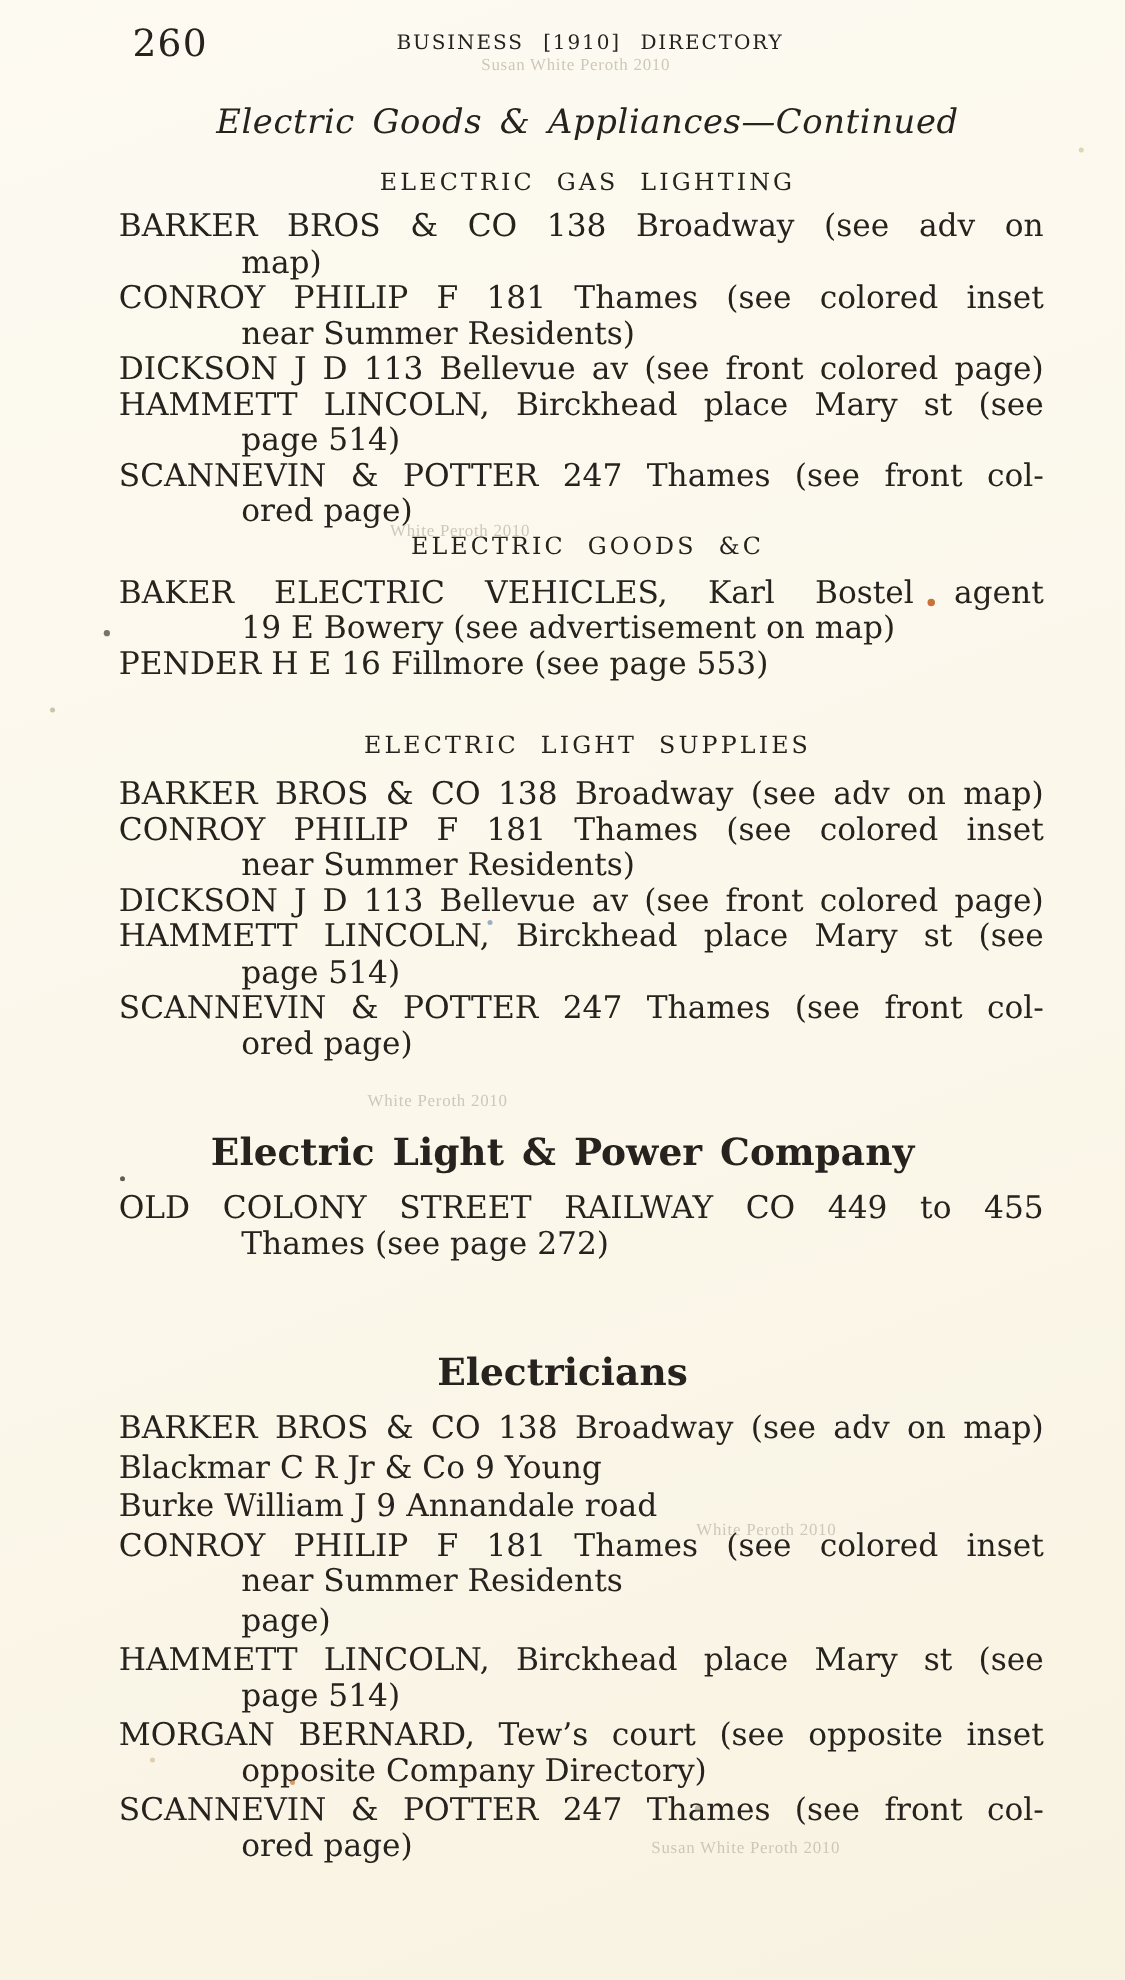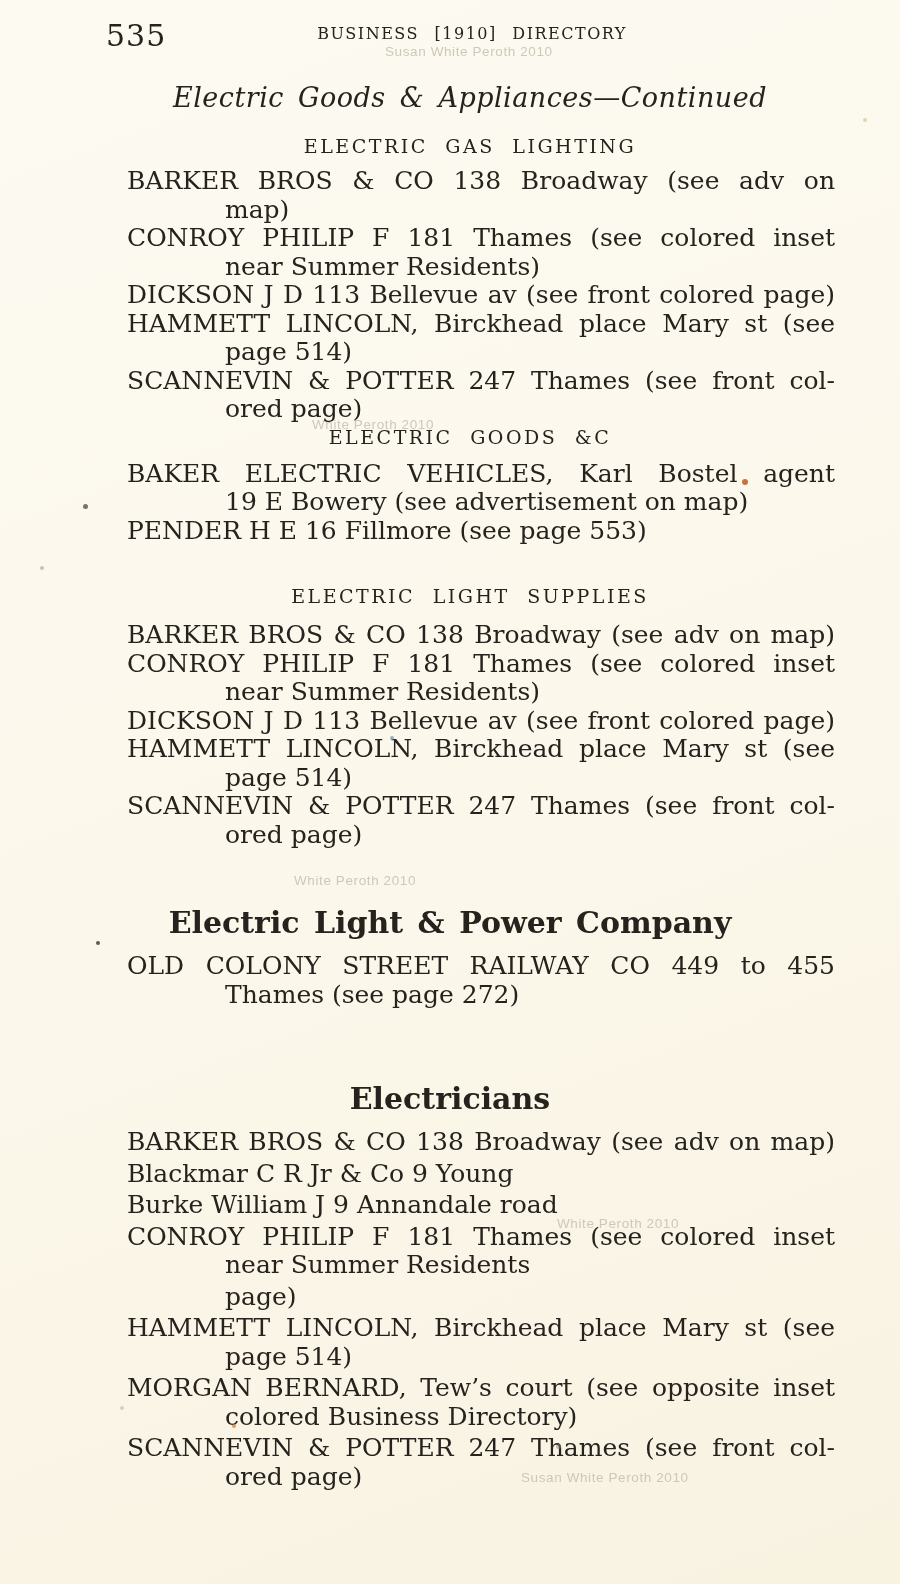--- a/index.html
+++ b/index.html
@@ -19,55 +19,55 @@
     margin-top:24px;text-align:center;font-style:italic;font-size:27px;
     position:relative;left:20px;word-spacing:5px;letter-spacing:.5px;
   }
   h2{margin:0;font-weight:normal;}
   .h-caps{
     text-align:center;font-size:19px;letter-spacing:2.5px;word-spacing:9px;
     position:relative;left:20px;
   }
   .h-bold{text-align:center;font-size:30px;font-weight:bold;word-spacing:4px;}
   .entries{margin-left:95px;width:740px;font-size:25px;line-height:28.5px;}
-  .line{min-height:28.5px;margin-left:32px;}
+  .line{min-height:28.5px;}
   .line.cont{padding-left:98px;}
   .line.just{text-align:justify;text-align-last:justify;}
   .sec-0 .h-caps{margin-top:22px;}
   .sec-0 .entries{margin-top:10px;}
   .sec-1 .h-caps{margin-top:2px;}
   .sec-1 .entries{margin-top:12px;}
   .sec-2 .h-caps{margin-top:40px;}
   .sec-2 .entries{margin-top:14px;}
   .sec-3 .h-bold{margin-top:56px;}
   .sec-3 .entries{margin-top:12px;}
   .sec-4 .h-bold{margin-top:72px;}
   .sec-4 .entries{margin-top:12px;}
   .sec-4 .entry{margin-bottom:3px;}
   .wm{
-    position:absolute;z-index:0;font-family:Liberation Sans, sans-serif;
+    position:absolute;z-index:0;font-family:Liberation Serif, serif;
     font-size:13.5px;color:#cac3b3;letter-spacing:.6px;white-space:nowrap;opacity:.9;
   }
   .speck{position:absolute;z-index:2;border-radius:50%;}
 </style>
 </head>
 <body>
 
 <div class="page">
   <div id="wm-layer">
       <span class="wm" style="left: 385px; top: 44px;">Susan White Peroth 2010</span>
       <span class="wm" style="left: 312px; top: 417px;">White Peroth 2010</span>
       <span class="wm" style="left: 294px; top: 873px;">White Peroth 2010</span>
       <span class="wm" style="left: 557px; top: 1216px;">White Peroth 2010</span>
       <span class="wm" style="left: 521px; top: 1470px;">Susan White Peroth 2010</span>
     </div>
 
   <div class="content">
     <div class="header">
-      <span class="page-number">535</span>
+      <span class="page-number">260</span>
       <span class="page-title">BUSINESS [1910] DIRECTORY</span>
     </div>
     <div class="subtitle">Electric Goods &amp; Appliances—Continued</div>
     <div id="sections-host">
         <section class="sec sec-0">
           <h2 class="h-caps">ELECTRIC GAS LIGHTING</h2>
           <div class="entries">
             <div class="entry">
               <div class="line just">BARKER BROS &amp; CO 138 Broadway (see adv on</div>
               <div class="line cont">map)</div>
@@ -151,21 +151,21 @@
             </div>
             <div class="entry">
               <div class="line cont">page)</div>
             </div>
             <div class="entry">
               <div class="line just">HAMMETT LINCOLN, Birckhead place Mary st (see</div>
               <div class="line cont">page 514)</div>
             </div>
             <div class="entry">
               <div class="line just">MORGAN BERNARD, Tew’s court (see opposite inset</div>
-              <div class="line cont">colored Business Directory)</div>
+              <div class="line cont">opposite Company Directory)</div>
             </div>
             <div class="entry">
               <div class="line just">SCANNEVIN &amp; POTTER 247 Thames (see front col-</div>
               <div class="line cont">ored page)</div>
             </div>
           </div>
         </section>
       </div>
   </div>
 

